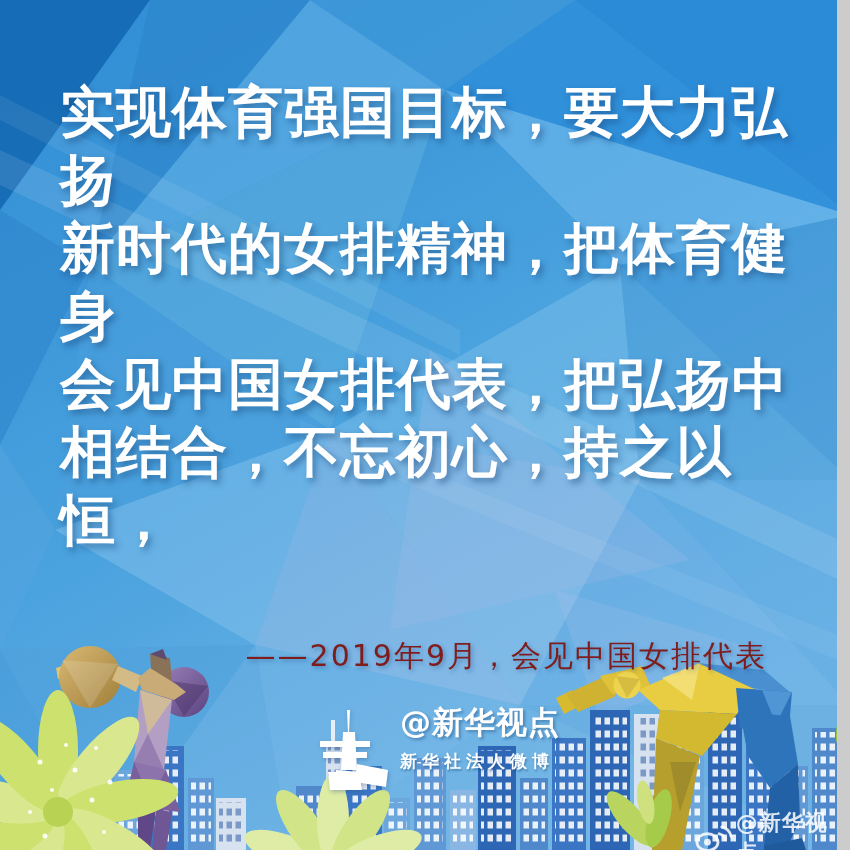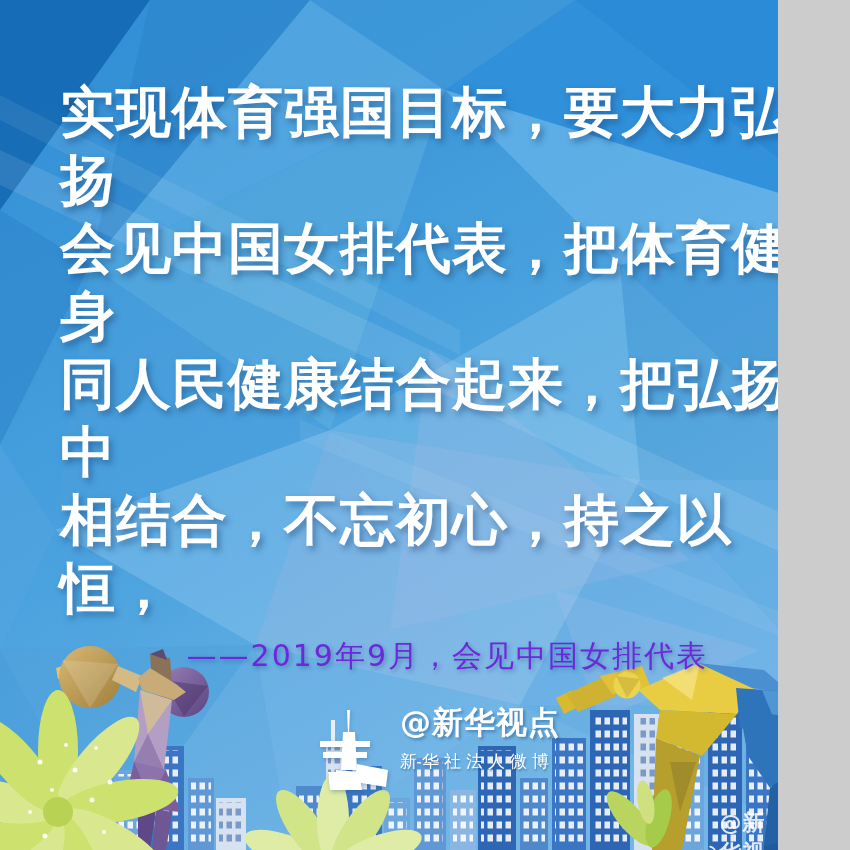--- a/index.html
+++ b/index.html
@@ -1,45 +1,45 @@
 <!DOCTYPE html>
 <html><head>
 <meta charset="utf-8">
 <style>
   html,body { margin:0; padding:0; background:#ccc; }
   .poster {
-    position:relative; width:778px; height:850px; overflow:hidden;
+    position:relative; width:837px; height:850px; overflow:hidden;
     font-family:"DejaVu Sans","Liberation Sans",sans-serif;
   }
   .layer { position:absolute; left:0; top:0; width:850px; height:850px; }
   .quote {
     position:absolute; left:60px; top:78px; width:745px;
     font-family:"DejaVu Serif","Liberation Serif",serif;
     font-weight:bold; font-size:55px; line-height:68px;
     color:#ffffff; letter-spacing:1px;
     text-shadow:3px 4px 6px rgba(24,70,122,0.50);
   }
   .attribution {
     position:absolute; top:636px; right:70px;
-    font-size:30px; letter-spacing:2px; color:#6d28d9;
+    font-size:30px; letter-spacing:2px; color:#7f1d1d;
     text-shadow:2px 2px 4px rgba(24,70,122,0.40);
     margin-left:47px;
   }
   .logo {
     position:absolute; left:316px; top:702px;
     display:flex; align-items:flex-start;
   }
   .logo-icon { margin-top:8px; filter:drop-shadow(1px 2px 2px rgba(40,80,130,.35)); }
   .logo-text { margin-left:10px; color:#ffffff; }
   .logo-handle {
     font-size:31px; font-weight:bold; letter-spacing:1px;
     text-shadow:2px 2px 3px rgba(24,70,122,0.45);
   }
   .logo-subtitle {
-    margin-top:6px; font-size:17px; letter-spacing:5px; font-weight:normal;
+    margin-top:6px; font-size:17px; letter-spacing:5px; font-weight:bold;
     text-shadow:1px 2px 2px rgba(24,70,122,0.45);
   }
   .watermark {
     position:absolute; left:694px; top:808px;
     display:flex; align-items:center; gap:3px;
     color:rgba(255,255,255,0.85);
   }
   .watermark-handle { font-size:22px; font-weight:bold; letter-spacing:1px; }
 </style>
 </head>
@@ -269,22 +269,22 @@
           <ellipse cx="853" cy="720" rx="14" ry="32" fill="#9bc93e"></ellipse>
         </g>
       <g transform="rotate(-15,853,790)">
           <ellipse cx="853" cy="790" rx="12" ry="26" fill="#b9d45f"></ellipse>
         </g>
     </g>
   </svg>
 
   <div class="quote">
     <div>实现体育强国目标，要大力弘扬</div>
-    <div>会见中国女排代表，把体育健身</div>
-    <div>同人民健康结合起来，把弘扬中</div>
+    <div>新时代的女排精神，把体育健身</div>
+    <div>会见中国女排代表，把弘扬中</div>
     <div>相结合，不忘初心，持之以恒，</div>
 
   </div>
 
   <div class="attribution">——2019年9月，会见中国女排代表</div>
 
   <div class="logo">
     <svg class="logo-icon" width="74" height="84" viewBox="0 0 74 84">
       <g fill="#ffffff">
         <polygon points="31,0 34,0 33,24 32,24"></polygon>

